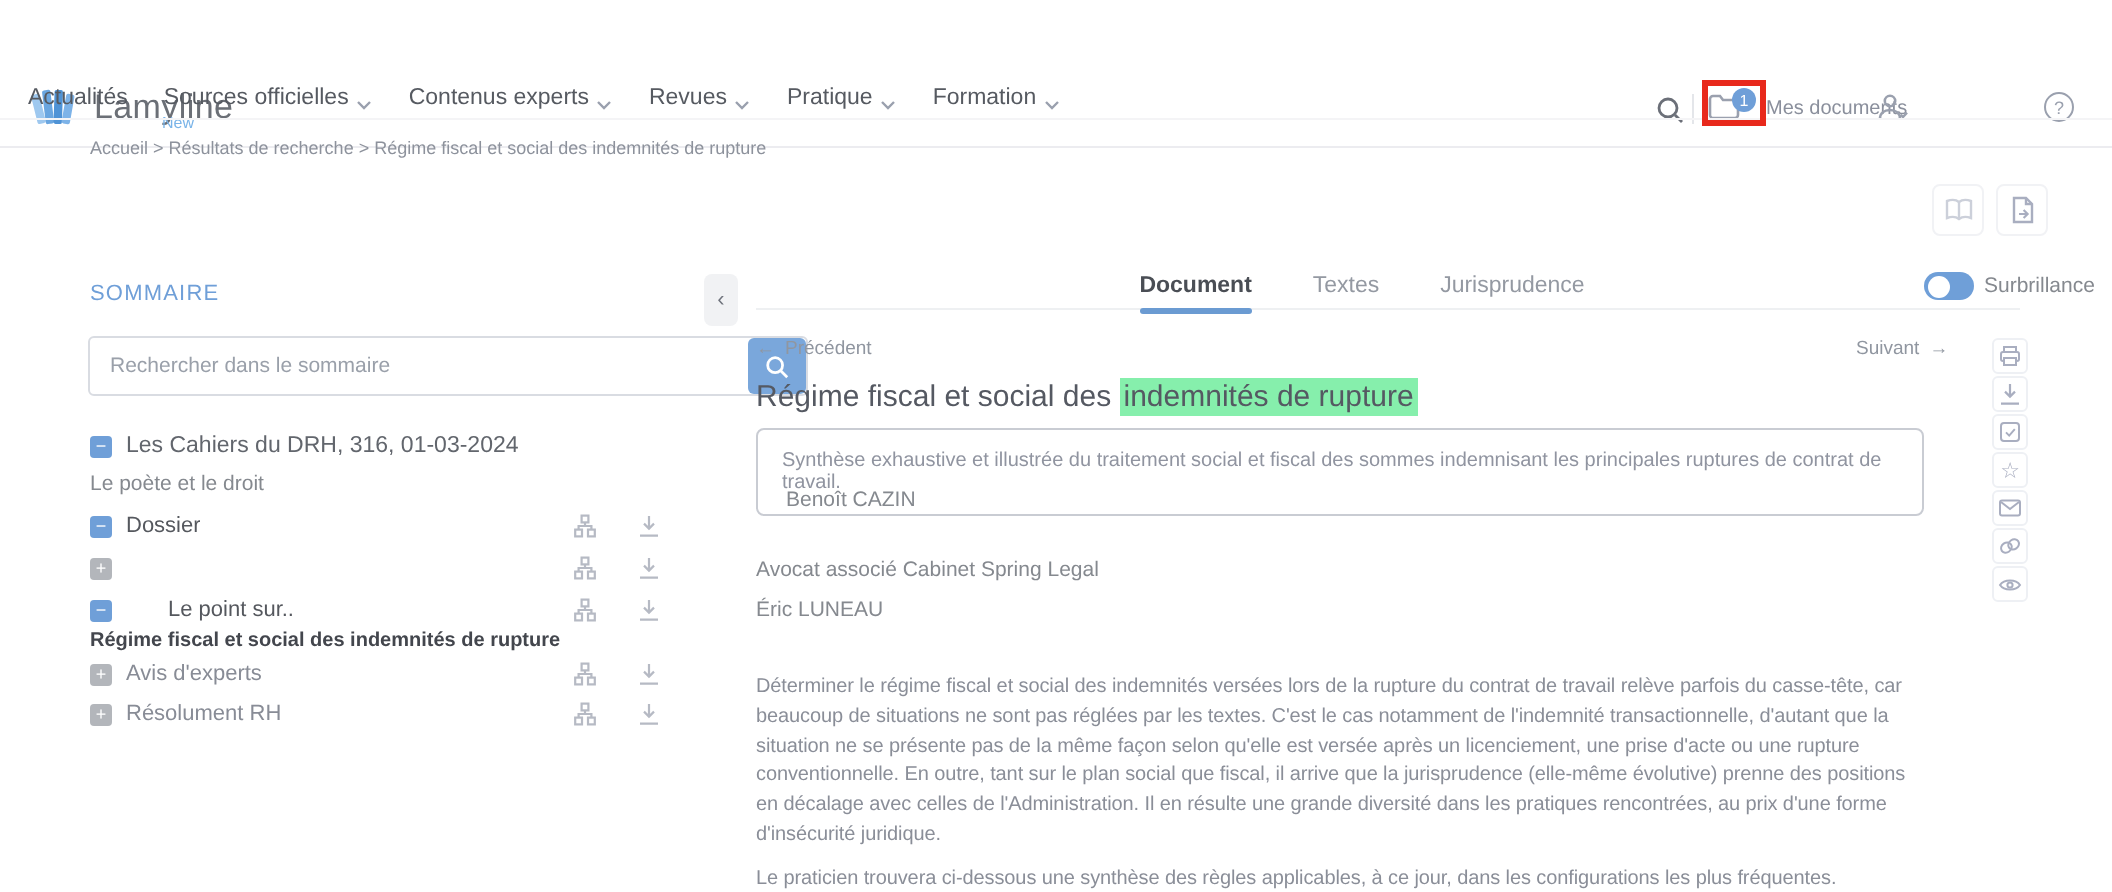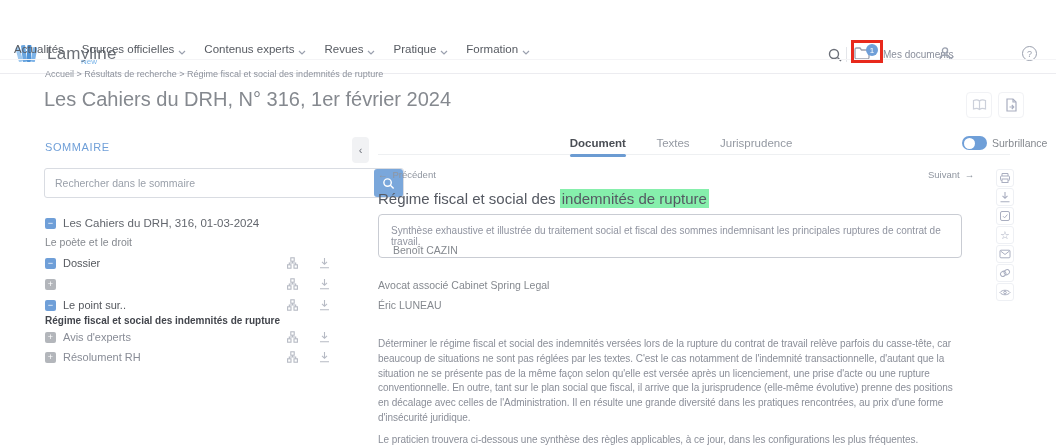--- a/index.html
+++ b/index.html
@@ -164,21 +164,20 @@
     </div>
     <div class="nav-item">
       <span>Formation</span>
       <svg width="8" height="5" viewBox="0 0 8 5" fill="none" stroke="#9aa0ae" stroke-width="1.2">
           <path d="M1 1 L4 4 L7 1"></path>
         </svg>
     </div>
   </div>
 
   <div class="breadcrumb">Accueil &gt; Résultats de recherche &gt; Régime fiscal et social des indemnités de rupture</div>
-  <div class="page-title">Les Cahiers du DRH, N° 316, 1er février 2024</div>
 
   <div class="title-btn" style="left:966px;">
     <svg width="15" height="12" viewBox="0 0 15 12" fill="none" stroke="#ccd0da" stroke-width="1.2">
       <path d="M7.5 2 C6 .8 3.5 .8 1.5 1.5 V10 C3.5 9.3 6 9.3 7.5 10.5 C9 9.3 11.5 9.3 13.5 10 V1.5 C11.5 .8 9 .8 7.5 2 Z"></path>
         <path d="M7.5 2 V10.5"></path>
     </svg>
   </div>
   <div class="title-btn" style="left:998px;">
     <svg width="13" height="14" viewBox="0 0 13 14" fill="none" stroke="#a9aec0" stroke-width="1.2">
       <path d="M2 1 h6 l3 3 v9 h-9 z"></path>
@@ -235,21 +234,21 @@
         <path d="M5.5 4.2 V6 M2.3 7.8 V6 H8.7 V7.8"></path>
       </svg>
       <svg width="11" height="12" viewBox="0 0 11 12" fill="none" stroke="#b6bac4" stroke-width="1.1">
         <path d="M5.5 1 v6 M3 4.8 L5.5 7.3 L8 4.8 M1 10.8 h9"></path>
       </svg>
     </span>
   </div>
 
   <div class="srow" style="top:297px;">
     <span class="exp-box exp-minus">−</span>
-    <span class="tree-label" style="color:#55585e;">Le point sur..</span>
+    <span class="tree-label" style="color:#55585e;margin-left:21px;">Le point sur..</span>
     <span class="row-icons">
       <svg width="11" height="12" viewBox="0 0 11 12" fill="none" stroke="#b6bac4" stroke-width="1.1">
         <rect x="3.8" y="0.8" width="3.4" height="3.4"></rect>
           <rect x="0.6" y="7.8" width="3.4" height="3.4"></rect>
           <rect x="7" y="7.8" width="3.4" height="3.4"></rect>
         <path d="M5.5 4.2 V6 M2.3 7.8 V6 H8.7 V7.8"></path>
       </svg>
       <svg width="11" height="12" viewBox="0 0 11 12" fill="none" stroke="#b6bac4" stroke-width="1.1">
         <path d="M5.5 1 v6 M3 4.8 L5.5 7.3 L8 4.8 M1 10.8 h9"></path>
       </svg>

